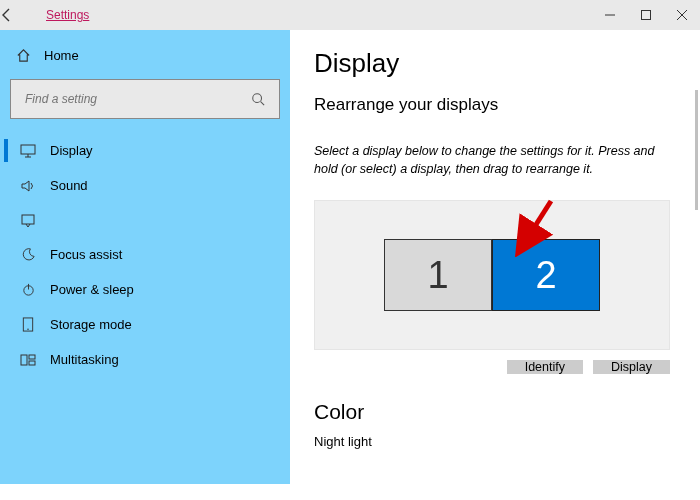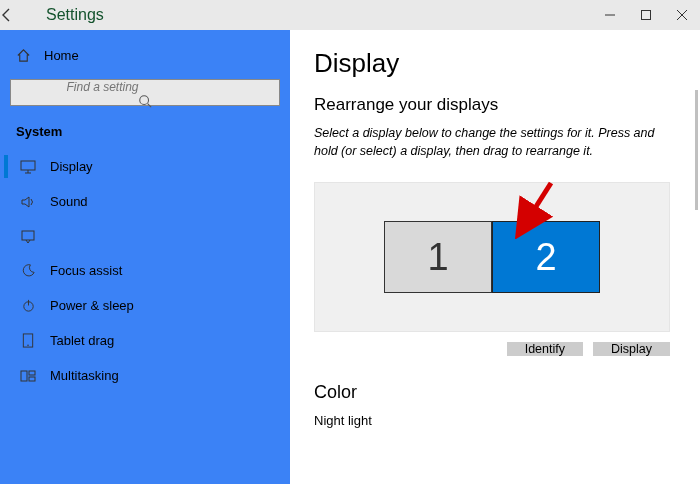--- a/index.html
+++ b/index.html
@@ -1,43 +1,43 @@
 <!DOCTYPE html>
 <html><head>
 <meta charset="utf-8">
 <style>
   * { box-sizing: border-box; margin: 0; padding: 0; font-family: "Segoe UI", Arial, sans-serif; }
   body { width: 700px; height: 500px; overflow: hidden; background: #fff; position: relative; }
   .titlebar { height: 30px; display: flex; align-items: center; background: #e9e9e9; }
   .titlebar .back { width: 40px; text-align: center; font-size: 14px; color: #333; }
-  .titlebar .title { font-size: 16px; flex: 0 0 auto; padding-left: 6px; color: #14532d; }
+  .titlebar .title { font-size: 12px; flex: 0 0 auto; padding-left: 6px; color: #be185d; text-decoration: underline; }
   .titlebar .spacer { flex: 1; }
   .winbtn { width: 36px; height: 30px; display:flex; align-items:center; justify-content:center; font-size:11px; }
-  .sidebar { position:absolute; top:30px; left:0; width:290px; bottom:16px; background:#3b82f6; padding: 12px 4px 0 4px; }
+  .sidebar { position:absolute; top:30px; left:0; width:290px; bottom:16px; background:#7dd3fc; padding: 12px 4px 0 4px; }
   .home { display:flex; align-items:center; gap:12px; padding:6px 12px; font-size:13px; margin-bottom:10px; }
   .home .icon { width:16px; }
-  .searchbox { margin:0 6px 14px 6px; border:1px solid #888; height:27px; display:flex; align-items:center; padding:0 14px; background:#e9e9e9;flex-direction:column; }
+  .searchbox { margin:0 6px 14px 6px; border:1px solid #888; height:40px; display:flex; align-items:center; padding:0 14px; background:#e9e9e9; }
   .searchbox input { flex:1; border:none; background:transparent; outline:none; font-size:12px; font-style:italic; color:#555; }
   .searchbox .sicon { color:#555; font-size:13px; }
   .section-label { font-weight:600; font-size:13px; padding:4px 12px 10px 12px; }
   .nav-item { display:flex; align-items:center; gap:14px; padding:10px 12px 10px 16px; font-size:13px; position:relative; }
   .nav-item .icon { width:16px; display:inline-flex; justify-content:center; color:#333; }
   .nav-item.active::before { content:""; position:absolute; left:0; top:6px; bottom:6px; width:4px; background:#0078d4; }
   .main { position:absolute; top:30px; left:290px; right:0; bottom:0; padding:18px 30px 0 24px; overflow:hidden; }
   .page-title { font-size:26px; font-weight:400; margin-bottom:16px; }
-  .section-title { font-size:17px; font-weight:400; margin-bottom:10px; }
+  .section-title { font-size:17px; font-weight:400; margin-bottom:28px; }
   .desc { font-size:12.5px; line-height:1.4; margin-bottom:22px;font-style:italic; }
   .display-arrange { background:#f0f0f0; border:1px solid #e5e5e5; height:150px; display:flex; align-items:center; justify-content:center; gap:0; position:relative; }
   .mon { width:108px; height:72px; display:flex; align-items:center; justify-content:center; font-size:38px; border:1px solid #333; }
   .mon1 { background:#d9d9d9; color:#333; }
   .mon2 { background:#0078d4; color:#fff; border-color:#222; }
   .arrow { position:absolute; top:-4px; right:110px; }
   .btnrow { display:flex; gap:10px; justify-content:flex-end; margin-top:10px; margin-bottom:26px; }
   .btn { background:#ccc; border:none; height:14px; padding:0 18px; font-size:12.5px; }
-  .color-title { font-size:18px; font-weight:400; margin-bottom:10px; }
+  .color-title { font-size:21px; font-weight:400; margin-bottom:10px; }
   .nightlight { font-size:13px; }
   .vscroll { position:absolute; right:2px; top:60px; width:3px; height:120px; background:#c0c0c0; }
   svg { display:block; }
 </style>
 </head>
 <body>
 
 <div class="titlebar">
   <div class="back">
     <svg width="14" height="14" viewBox="0 0 14 14">
@@ -75,21 +75,20 @@
   </div>
   <div class="searchbox">
     <input placeholder="Find a setting" style="">
     <span class="sicon">
       <svg width="14" height="14" viewBox="0 0 16 16">
           <circle cx="7" cy="7" r="5" stroke="#555" stroke-width="1.2" fill="none"></circle>
           <line x1="11" y1="11" x2="15" y2="15" stroke="#555" stroke-width="1.2"></line>
         </svg>
     </span>
   </div>
-  <div class="section-label">System</div>
 
   <div class="nav-item active">
     <span class="icon">
       <svg width="16" height="14" viewBox="0 0 16 14">
           <rect x="1" y="1" width="14" height="9" stroke="#333" fill="none"></rect>
           <line x1="5" y1="13" x2="11" y2="13" stroke="#333"></line>
           <line x1="8" y1="10" x2="8" y2="13" stroke="#333"></line>
         </svg>
     </span>
     <span>Display</span>
@@ -128,21 +127,21 @@
     </span>
     <span>Power &amp; sleep</span>
   </div>
   <div class="nav-item">
     <span class="icon">
       <svg width="14" height="15" viewBox="0 0 14 16">
           <rect x="2" y="1" width="10" height="14" stroke="#333" fill="none"></rect>
           <circle cx="7" cy="13" r="0.8" fill="#333"></circle>
         </svg>
     </span>
-    <span>Tablet drag</span>
+    <span>Storage mode</span>
   </div>
   <div class="nav-item">
     <span class="icon">
       <svg width="16" height="12" viewBox="0 0 16 12">
           <rect x="1" y="1" width="6" height="10" stroke="#333" fill="none"></rect>
           <rect x="9" y="1" width="6" height="4" stroke="#333" fill="none"></rect>
           <rect x="9" y="7" width="6" height="4" stroke="#333" fill="none"></rect>
         </svg>
     </span>
     <span>Multitasking</span>

